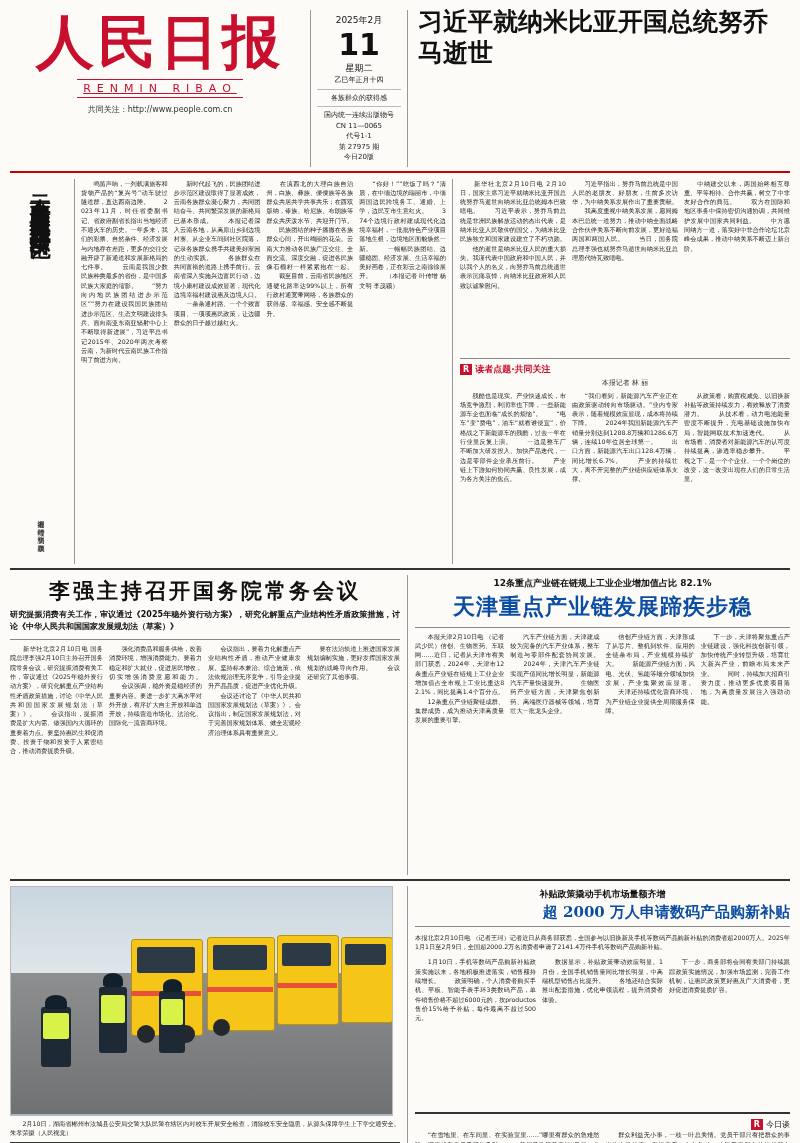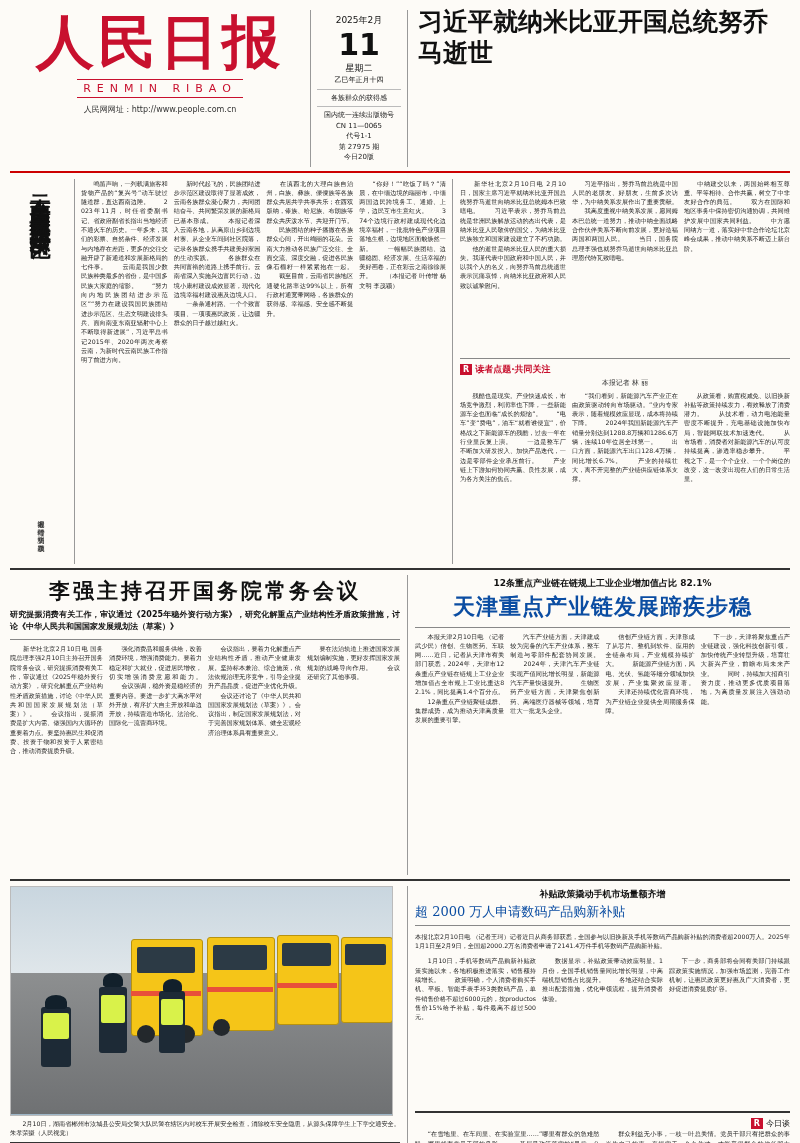--- a/index.html
+++ b/index.html
@@ -13,21 +13,21 @@
   .page{position:relative;width:800px;height:1140px;box-sizing:border-box;padding:6px 10px;}
 
   
   .masthead{display:flex;align-items:flex-start;border-bottom:2px solid #c00;padding-bottom:4px;}
   .logo-col{width:300px;flex:0 0 300px;text-align:center;}
   .logo-title{
     font-family:"DejaVu Serif","Liberation Serif",serif;
     font-weight:bold;color:#c8102e;font-size:58px;letter-spacing:4px;
     line-height:1.05;margin-top:6px;white-space:nowrap;
   }
-  .logo-pinyin{color:#c8102e;font-size:11px;letter-spacing:6px;margin-top:6px;border-top:1px solid #c8102e;border-bottom:1px solid #c8102e;display:inline-block;padding:2px 6px;}
+  .logo-pinyin{color:#c8102e;font-size:11px;letter-spacing:6px;margin-top:6px;border-top:1px solid #c8102e;border-bottom:1px solid #c8102e;display:inline-block;padding:2px 6px;text-decoration:underline;}
   .logo-web{font-size:8px;color:#333;margin-top:6px;}
 
   .date-col{width:92px;flex:0 0 92px;border-left:1px solid #999;border-right:1px solid #999;text-align:center;font-size:9px;line-height:1.5;padding:4px 2px;margin-top:4px;}
   .date-big{font-size:30px;font-weight:bold;line-height:1;margin:2px 0;}
   .date-col .sep{border-top:1px solid #bbb;margin:3px 4px;}
   .date-meta{font-size:7px;line-height:1.5;color:#222;}
 
   .head-col{flex:1;padding-left:10px;}
   .headline1{
     font-family:Liberation Serif, serif;
@@ -93,21 +93,21 @@
   .photo-box{width:390px;flex:0 0 390px;border-right:1px solid #999;padding-right:7px;}
   .photo{
     width:383px;height:230px;position:relative;overflow:hidden;background:#9fb7c8;
     border:1px solid #bbb;box-sizing:border-box;
   }
   .caption{font-size:6.2px;line-height:1.5;margin-top:3px;text-align:justify;color:#1c1c1c;}
   .bot-right{flex:1;padding-left:7px;}
 
   .h-title-blue-sm{
     font-family:"DejaVu Serif","Liberation Serif",serif;
-    font-size:13px;font-weight:normal;color:#0b4da2;text-align:left;margin:2px 0 4px;
+    font-size:15px;font-weight:bold;color:#0b4da2;text-align:right;margin:2px 0 4px;
   }
   .jinri{text-align:right;font-size:8px;margin-top:3px;}
 
   
   .sky{position:absolute;left:0;top:0;width:100%;height:38%;background:linear-gradient(#c9d6df,#dfe6ea);}
   .ground{position:absolute;left:0;top:38%;width:100%;height:62%;background:linear-gradient(#8d8f90,#6f7173);}
   .bus{position:absolute;bottom:26%;background:#f5c518;border:1px solid #b8930f;border-radius:3px;}
   .busw{position:absolute;background:#2c3a45;border-radius:2px;}
   .person{position:absolute;background:#1d2a36;border-radius:3px;}
   .vest{position:absolute;background:#d9f24a;border-radius:2px;}
@@ -118,21 +118,21 @@
 </head>
 <body>
 
 <div class="page">
 
   <div class="masthead">
 
     <div class="logo-col">
       <div class="logo-title">人民日报</div>
       <div><span class="logo-pinyin">RENMIN RIBAO</span></div>
-      <div class="logo-web">人民网网址：http://www.people.com.cn</div>
+      <div class="logo-web">共同关注：http://www.people.com.cn</div>
     </div>
 
     <div class="date-col">
       <div>2025年2月</div>
       <div class="date-big">11</div>
       <div>星期二</div>
       <div style="font-size:7px;">乙巳年正月十四</div>
       <div class="sep"></div>
       <div class="date-meta">各族群众的获得感</div>
       <div class="sep"></div>

